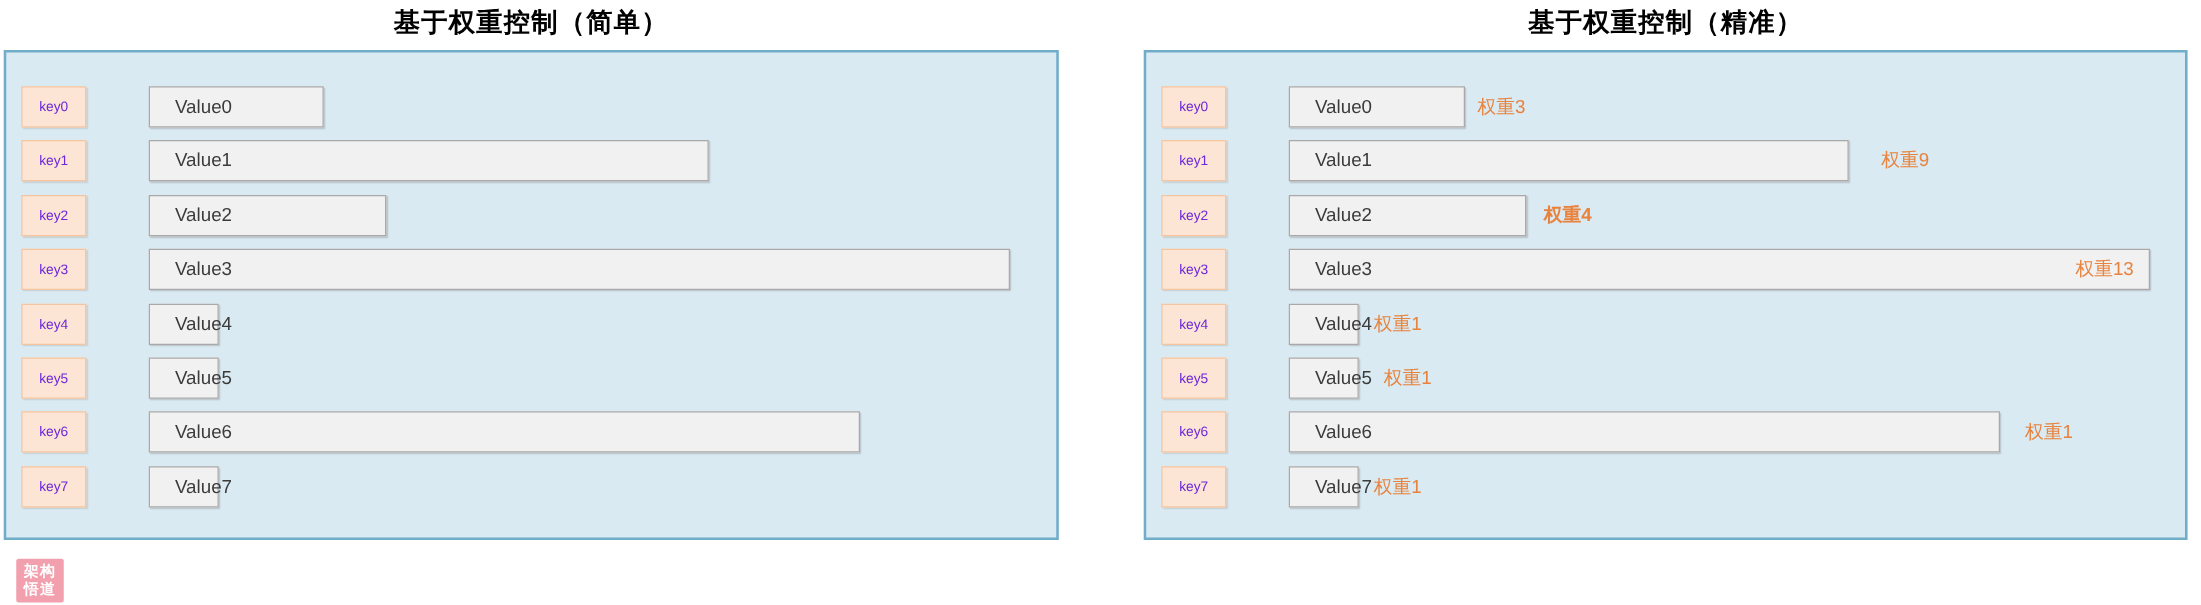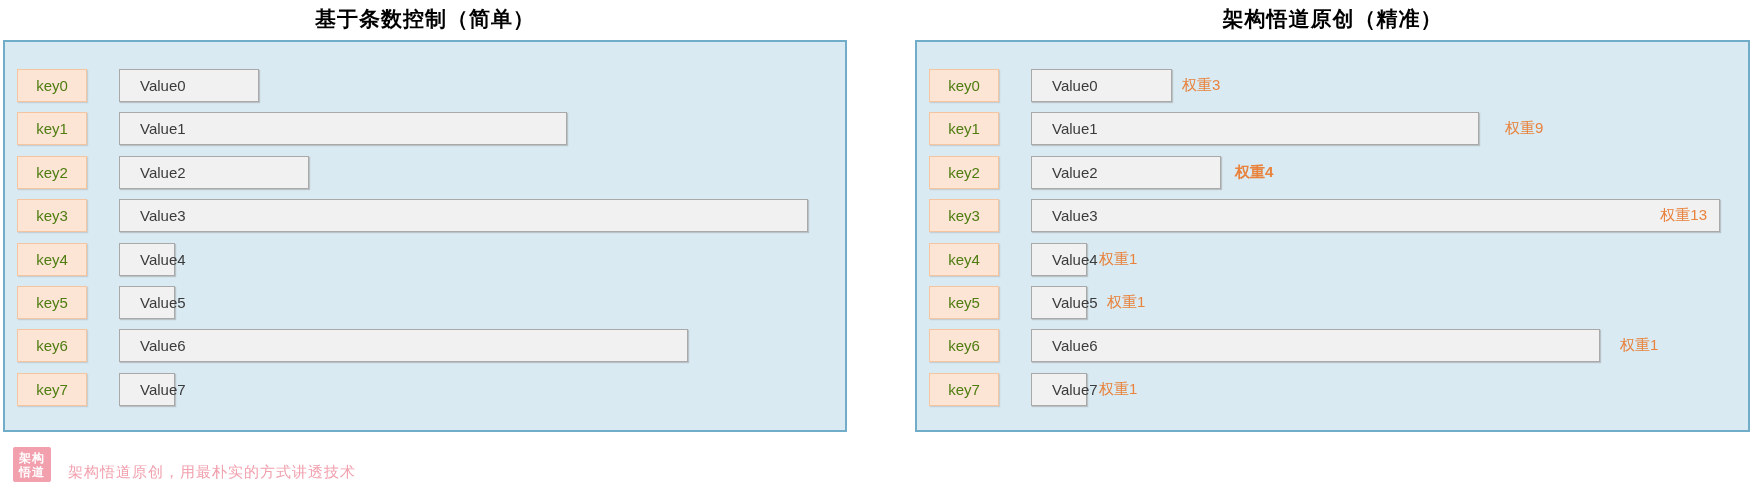--- a/index.html
+++ b/index.html
@@ -17,60 +17,60 @@
     letter-spacing:1px; line-height:32px; white-space:nowrap;
   }
   .panel {
     position:absolute; top:40px; left:0; right:0; height:392px;
     background:var(--panel-fill,#DAEAF2);
     border:2px solid var(--panel-border,#71ACC9);
     box-sizing:border-box;
   }
   .row { position:absolute; left:0; width:100%; height:33px; }
   .keybox {
-    position:absolute; left:12px; top:0; width:70px; height:33px;
+    position:absolute; left:12px; top:0; width:52px; height:33px;
     background:var(--key-fill,#FCE5D5);
     border:1px solid var(--key-border,#F4C59F);
     box-sizing:border-box;
     display:flex; align-items:center; justify-content:center;
-    font-size:15px; color:#4d7c0f;
+    font-size:11px; color:#6d28d9;
     box-shadow:1px 1px 1px rgba(130,130,130,0.25);
   }
   .valuebox {
     position:absolute; left:114px; top:0; height:33px;
     background:var(--value-fill,#F1F1F1);
     border:1px solid var(--value-border,#A9A9A9);
     box-sizing:border-box;
     display:flex; align-items:center;
     padding-left:20px; font-size:15px; color:#3b3b3b;
     box-shadow:1px 1px 1px rgba(120,120,120,0.35);
   }
   .weight { color:var(--weight-text,#E8823C); font-size:15px; white-space:nowrap; }
   .weight.outside { position:absolute; top:0; height:33px; display:flex; align-items:center;text-align:center; }
   .weight.inside  { margin-left:auto; padding-right:12px; }
-  .footer { position:absolute; left:13px; top:446px; height:36px; display:flex; align-items:flex-end; }
+  .footer { position:absolute; left:13px; top:446px; height:36px; display:flex; align-items:center; }
   .logo {
     width:38px; height:35px; border-radius:2px;
     background:var(--brand-pink,#F2A0AE);
     color:#ffffff; font-size:12px; font-weight:700; line-height:14px;
     display:flex; flex-direction:column; align-items:center; justify-content:center;
     letter-spacing:1px;
   }
   .tagline {
     margin-left:17px; font-size:15px; letter-spacing:1px;
     color:var(--brand-pink,#F2A0AE); white-space:nowrap;
   }
 </style>
 </head>
 <body>
 
 <div class="canvas">
 
   <div class="group" id="group-left">
-    <div class="title">基于条数控制（简单）</div>
+    <div class="title">基于权重控制（简单）</div>
     <div class="panel">
         <div class="row" style="top: 27px;">
           <div class="keybox">key0</div>
           <div class="valuebox" style="width: 140px;">
             <span>Value0</span>
           </div>
         </div>
         <div class="row" style="top: 70px;">
           <div class="keybox">key1</div>
           <div class="valuebox" style="width: 448px;">
@@ -110,21 +110,21 @@
         <div class="row" style="top: 331px;">
           <div class="keybox">key7</div>
           <div class="valuebox" style="width: 56px;">
             <span>Value7</span>
           </div>
         </div>
       </div>
   </div>
 
   <div class="group" id="group-right">
-    <div class="title">架构悟道原创（精准）</div>
+    <div class="title">基于权重控制（精准）</div>
     <div class="panel">
         <div class="row" style="top: 27px;">
           <span class="weight outside" style="left: 265px;">权重3</span>
           <div class="keybox">key0</div>
           <div class="valuebox" style="width: 141px;">
             <span>Value0</span>
           </div>
         </div>
         <div class="row" style="top: 70px;">
           <span class="weight outside" style="left: 588px;">权重9</span>
@@ -176,16 +176,15 @@
           </div>
         </div>
       </div>
   </div>
 
   <div class="footer">
     <div class="logo">
       <div>架构</div>
       <div>悟道</div>
     </div>
-    <div class="tagline">架构悟道原创，用最朴实的方式讲透技术</div>
   </div>
 
 </div>
 
 </body></html>

